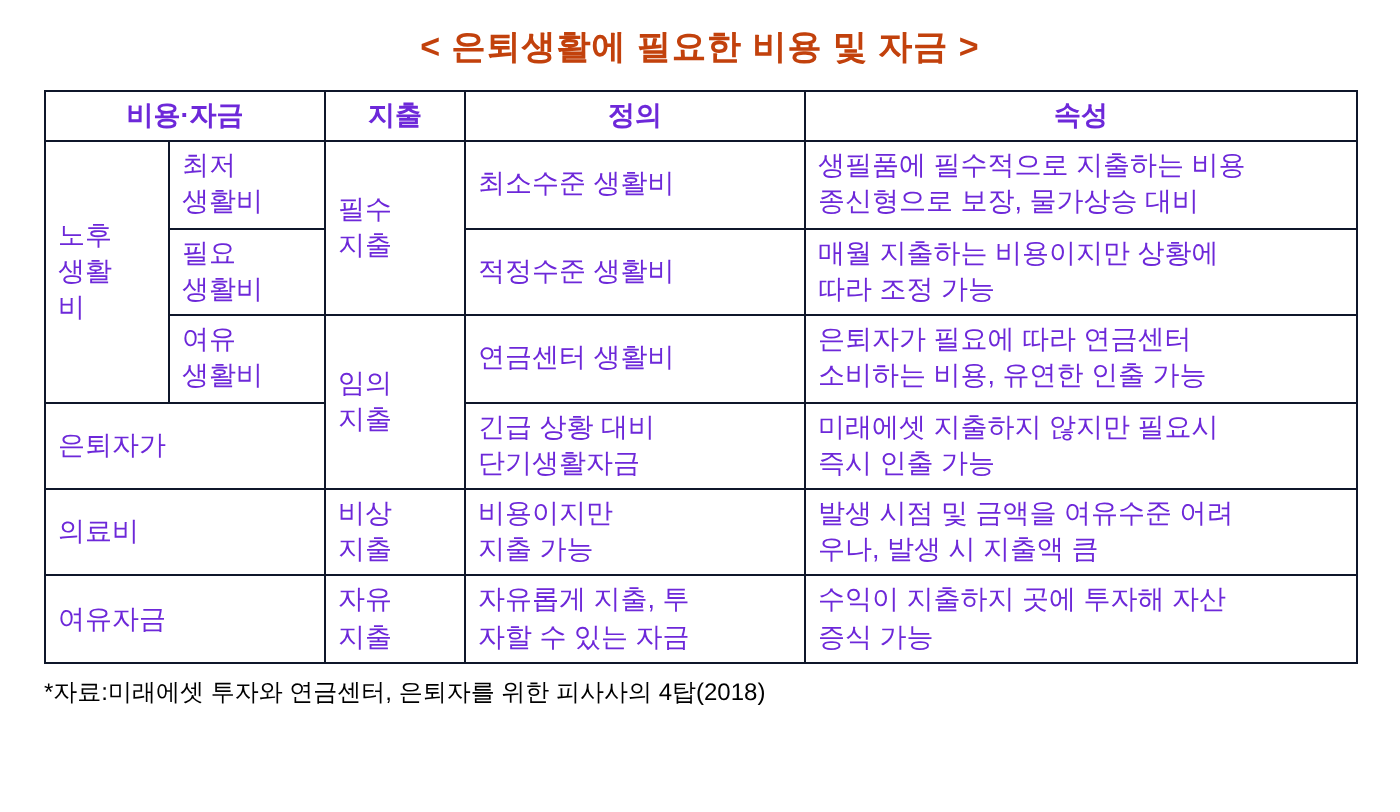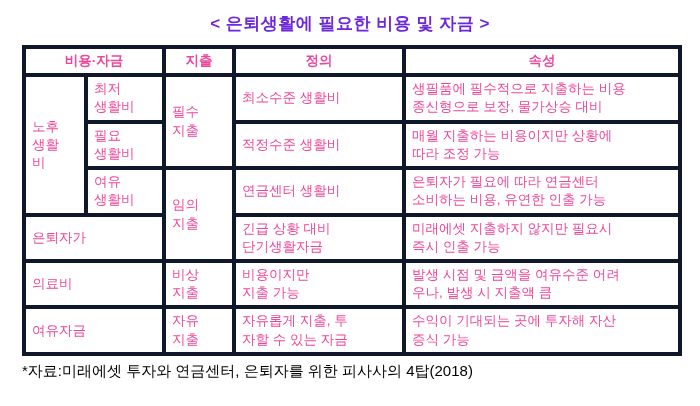--- a/index.html
+++ b/index.html
@@ -19,37 +19,37 @@
     width: 700px;
     height: 406px;
     box-sizing: border-box;
   }
   .doc-title {
     text-align: center;
     font-size: 17px;
     font-weight: 700;
     letter-spacing: 0.5px;
     margin: 12px 0 10px 0;
-    color: #6d28d9;
+    color: #c2410c;
   }
   .table-wrap {
     padding: 0 22px;
   }
   table.cost-table {
     border-collapse: collapse;
     width: 656px;
     table-layout: fixed;
   }
   table.cost-table td, table.cost-table th {
-    border: 4px solid #0f172a;
+    border: 1px solid #0f172a;
     padding: 3px 6px;
     font-size: 13.5px;
     line-height: 1.35;
     vertical-align: middle;
-    color: #ec4899;
+    color: #6d28d9;
   }
   thead th {
     text-align: center;
     font-weight: 700;
     font-size: 14px;
     padding: 5px 4px;
   }
   .c-center {
   }
   .c-left {
@@ -70,21 +70,21 @@
     border-bottom: 2px solid #000;
   }
   .cell-stack {
     display: block;
   }
   .cell-stack span {
     display: block;
   }
   .source-note {
     padding: 6px 22px 0 22px;
-    font-size: 15px;
+    font-size: 12px;
     color: #000;
   }
 </style>
 </head>
 <body>
 
 <div class="page">
 
   <div class="doc-title">&lt; 은퇴생활에 필요한 비용 및 자금 &gt;</div>
 
@@ -233,21 +233,21 @@
             </span>
           </td>
           <td class="c-left">
             <span class="cell-stack">
               <span>자유롭게 지출, 투</span>
               <span>자할 수 있는 자금</span>
             </span>
           </td>
           <td class="c-left">
             <span class="cell-stack">
-              <span>수익이 기대되는 곳에 투자해 자산</span>
+              <span>수익이 지출하지 곳에 투자해 자산</span>
               <span>증식 가능</span>
             </span>
           </td>
         </tr>
 
       </tbody>
     </table>
   </div>
 
   <div class="source-note">*자료:미래에셋 투자와 연금센터, 은퇴자를 위한 피사사의 4탑(2018)</div>

